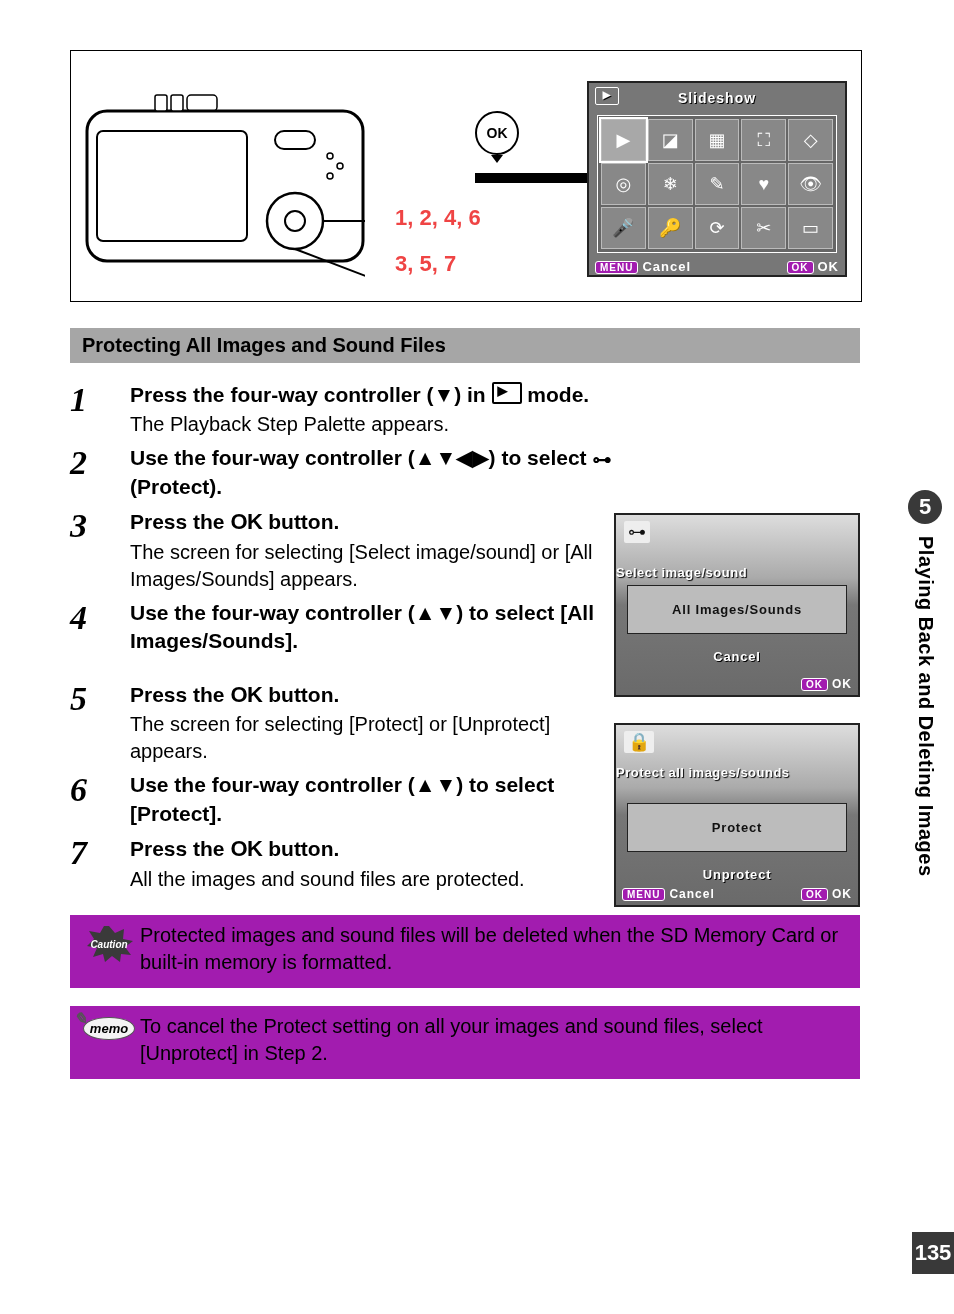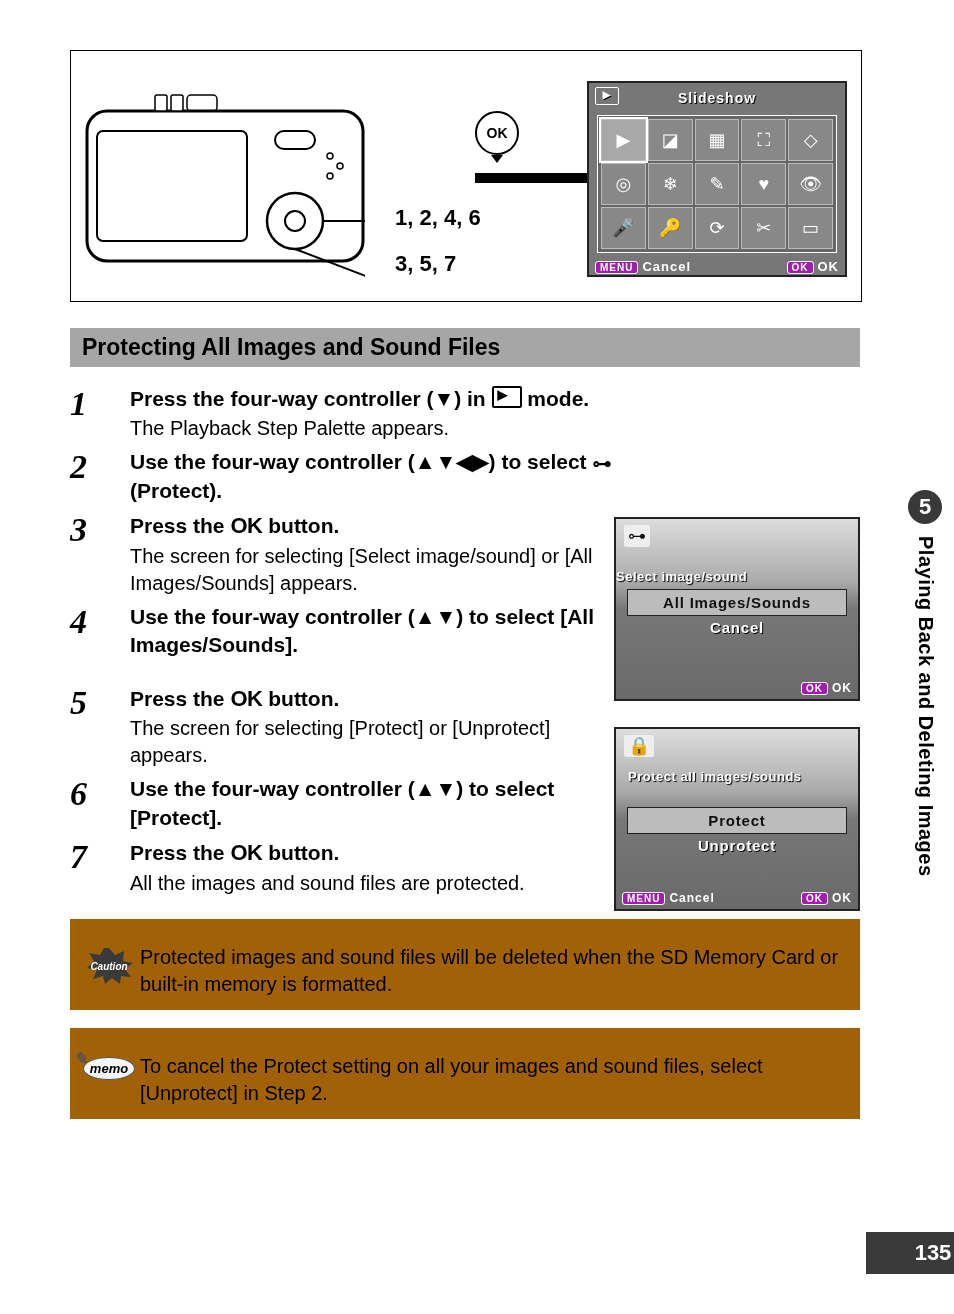--- a/index.html
+++ b/index.html
@@ -52,40 +52,39 @@
     bottom: 40px;
     width: 42px;
     height: 42px;
     background: #393939;
     color: #fff;
     font-weight: bold;
     font-size: 22px;
     display: flex;
     align-items: center;
     justify-content: center;
-    padding-left: 46px;
   }
 
   .diagram-box {
     border: 1px solid #000;
     width: 790px;
     height: 250px;
     position: relative;
     margin-bottom: 26px;
   }
   .camera-svg {
     position: absolute;
     left: 14px;
     top: 40px;
   }
   .step-label {
     position: absolute;
     font-weight: bold;
     font-size: 22px;
-    color: #000000;
+    color: #ef4444;
     text-align: center;
   }
   .ok-bubble {
     position: absolute;
     left: 404px;
     top: 60px;
     width: 40px;
     height: 40px;
     border: 2.5px solid #000;
     border-radius: 50%;
@@ -191,21 +190,21 @@
     border-radius: 3px;
     padding: 0 4px;
     font-size: 10px;
     margin-right: 4px;
     background: #a21caf;
   }
 
   .section-header {
     background: #a6a6a6;
     font-weight: bold;
-    font-size: 23px;
+    font-size: 20px;
     padding: 6px 12px;
     width: 790px;
     box-sizing: border-box;
     margin-bottom: 18px;
   }
 
   .steps {
     width: 790px;
     position: relative;
   }
@@ -296,23 +295,23 @@
     font-weight: bold;
     font-size: 13px;
     letter-spacing: 0.5px;
     text-shadow: 1px 1px 1px #000;
   }
   .mini-lcd .menu {
     margin: 6px 12px 0 12px;
   }
   .mini-lcd .menu .item {
     text-align: center;
-    padding: 4px 0;
-    font-weight: bold;
-    font-size: 15px;
+    padding: 16px 0;
+    font-weight: bold;
+    font-size: 13px;
     letter-spacing: 0.8px;
   }
   .mini-lcd .menu .item.sel {
     background: #bcbcbc;
     color: #111;
     outline: 1px solid #222;
   }
   .mini-lcd .menu .item.unsel {
     color: #fff;
     text-shadow: 1px 1px 0 #000;
@@ -322,26 +321,26 @@
     bottom: 4px;
     left: 6px; right: 6px;
     display: flex;
     justify-content: space-between;
     font-size: 12px;
     font-weight: bold;
     letter-spacing: 1px;
   }
 
   .note-box {
-    background: #a16207;
+    background: #a21caf;
     display: flex;
     align-items: flex-start;
     width: 790px;
     box-sizing: border-box;
-    padding: 25px 14px 12px 8px;
+    padding: 7px 14px 12px 8px;
     margin-top: 22px;
     font-size: 20px;
     line-height: 1.35;
   }
   .note-box .icon {
     width: 62px;
     flex: 0 0 62px;
     font-weight: bold;
     font-size: 13px;
     text-align: center;
@@ -516,21 +515,21 @@
           <span></span>
           <span><span class="btn-box" style="border-color:#fff;">OK</span><span>OK</span></span>
         </div>
       </div>
     </div>
 
     <div class="mini-lcd" style="top:342px;">
       <div class="bg"></div>
       <div class="overlay">
         <div class="topicon">🔒</div>
-        <div class="title2" style="margin-top:40px;margin-left:12px;">Protect all images/sounds</div>
+        <div class="title2" style="margin-top:40px;">Protect all images/sounds</div>
         <div class="menu" style="margin-top:24px;">
           <div class="item sel">Protect</div>
           <div class="item unsel">Unprotect</div>
         </div>
         <div class="foot">
           <span><span class="btn-box" style="border-color:#fff;">MENU</span><span>Cancel</span></span>
           <span><span class="btn-box" style="border-color:#fff;">OK</span><span>OK</span></span>
         </div>
       </div>
     </div>

